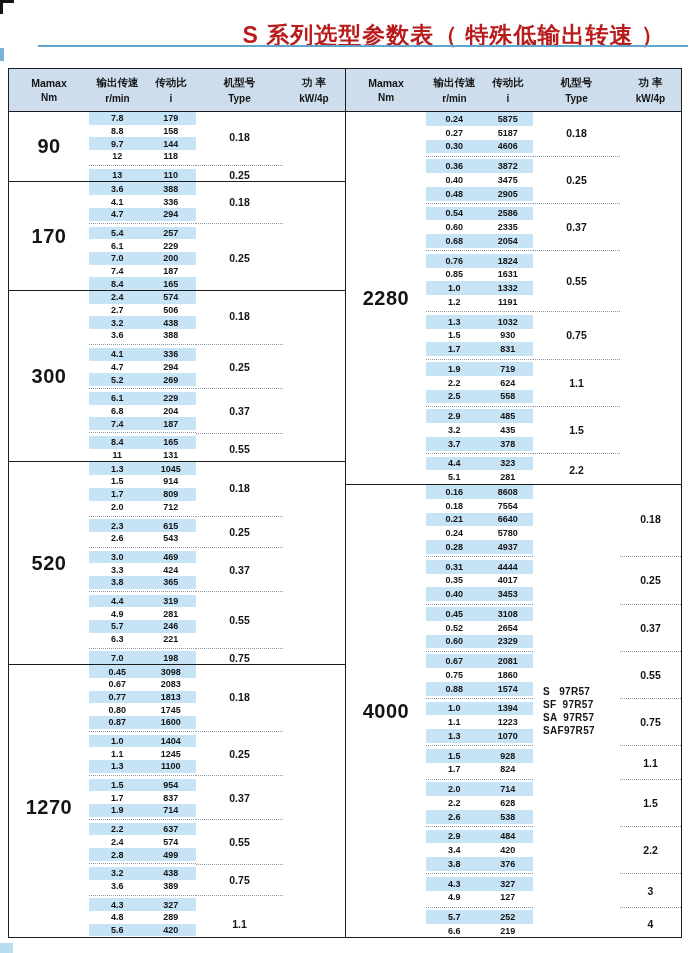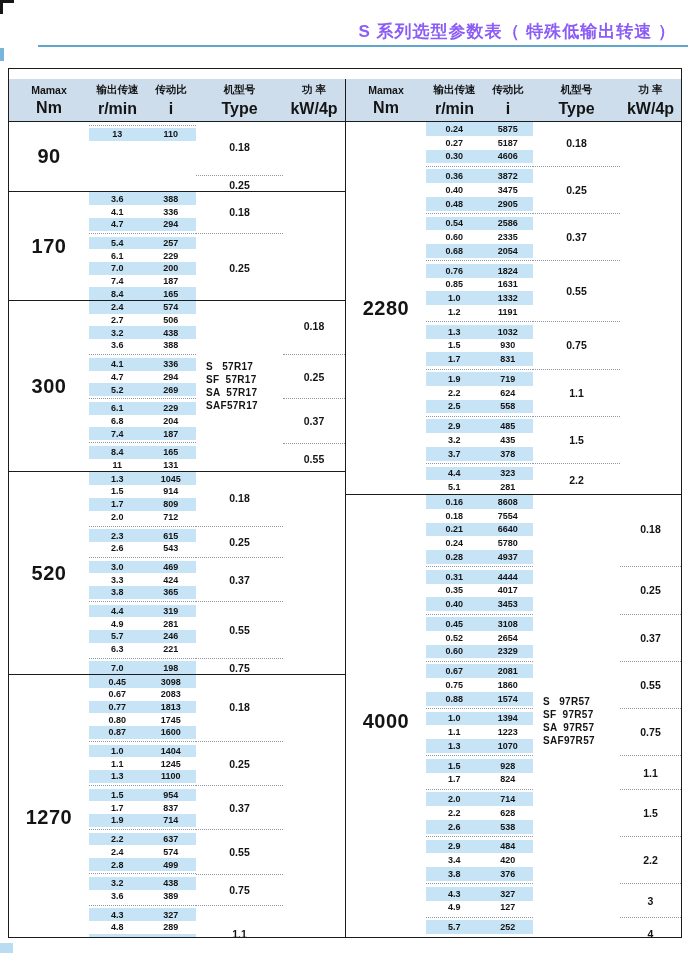--- a/index.html
+++ b/index.html
@@ -5,36 +5,36 @@
   html,body{margin:0;padding:0;}
   body{
     width:690px;height:953px;position:relative;background:#ffffff;
     font-family:"Liberation Sans", sans-serif;color:#141414;overflow:hidden;
   }
   .corner-mark-h{position:absolute;left:0;top:0;width:14px;height:3px;background:#161616;}
   .corner-mark-v{position:absolute;left:0;top:0;width:3px;height:14px;background:#161616;}
   .edge-tick{position:absolute;left:0;top:48px;width:4px;height:13px;background:var(--accent-mark);}
   .corner-square{position:absolute;left:0;top:943px;width:13px;height:10px;background:var(--corner-square);}
   .title{
-    position:absolute;top:20px;right:14px;margin:0;
-    font-size:17px;font-weight:bold;letter-spacing:1px;color:#8b5cf6;white-space:nowrap;
+    position:absolute;top:20px;right:25px;margin:0;
+    font-size:23px;font-weight:bold;letter-spacing:1px;color:#b91c1c;white-space:nowrap;
   }
   .title-rule{position:absolute;left:38px;right:2px;top:45px;height:2px;background:var(--rule-blue);}
 
   .table-wrap{
     position:absolute;left:8px;top:68px;width:674px;height:870px;
     border:1.5px solid var(--border-dark);box-sizing:border-box;
     display:flex;flex-direction:column;background:#fff;
   }
-  .header-row{height:42px;flex:0 0 42px;background:var(--header-band);border-bottom:1.5px solid var(--border-dark);display:flex;margin-top:10px;}
+  .header-row{height:42px;flex:0 0 42px;background:var(--header-band);border-bottom:1.5px solid var(--border-dark);display:flex;}
   .header-half{width:50%;display:grid;grid-template-columns:80px 57px 50px 87px 1fr;box-sizing:border-box;}
   .header-half + .header-half{border-left:1.5px solid var(--border-dark);}
   .hcell{display:flex;flex-direction:column;justify-content:center;align-items:center;gap:3px;}
   .hl1{font-size:10.5px;font-weight:bold;}
-  .hl2{font-size:16px;font-weight:bold;}
+  .hl2{font-size:10px;font-weight:bold;}
 
   .body{flex:1;display:flex;overflow:hidden;}
   .body-half{width:50%;box-sizing:border-box;overflow:hidden;}
   .body-half + .body-half{border-left:1.5px solid var(--border-dark);}
   .half-left{--rh:12.7px;}
   .half-right{--rh:13.75px;}
 
   .group{display:grid;grid-template-columns:80px 107px 87px 1fr;}
   .group + .group{border-top:1.3px solid var(--border-dark);}
   .glabel{align-self:center;justify-self:center;font-size:20px;font-weight:bold;letter-spacing:0.5px;}
@@ -107,20 +107,38 @@
         <span class="hl1">功 率</span>
         <span class="hl2">kW/4p</span>
       </div>
     </div>
   </div>
   <div class="body">
     <div class="body-half half-left">
         <div class="group">
           <div class="glabel">90</div>
           <div class="vcol">
+            <div class="vsec">
+              <div class="vrow blue">
+                <span class="cs">7.8</span>
+                <span class="cr">179</span>
+              </div>
+              <div class="vrow">
+                <span class="cs">8.8</span>
+                <span class="cr">158</span>
+              </div>
+              <div class="vrow blue">
+                <span class="cs">9.7</span>
+                <span class="cr">144</span>
+              </div>
+              <div class="vrow">
+                <span class="cs">12</span>
+                <span class="cr">118</span>
+              </div>
+            </div>
             <div class="sep"></div>
             <div class="vsec">
               <div class="vrow blue">
                 <span class="cs">13</span>
                 <span class="cr">110</span>
               </div>
             </div>
           </div>
           <div class="pcol">
             <div class="pcell" style="height: 50.8px;">0.18</div>
@@ -230,26 +248,20 @@
             <div class="vsec">
               <div class="vrow blue">
                 <span class="cs">8.4</span>
                 <span class="cr">165</span>
               </div>
               <div class="vrow">
                 <span class="cs">11</span>
                 <span class="cr">131</span>
               </div>
             </div>
-          </div>
-          <div class="tcol">
-            <div class="tline">S   57R17</div>
-            <div class="tline">SF  57R17</div>
-            <div class="tline">SA  57R17</div>
-            <div class="tline">SAF57R17</div>
           </div>
           <div class="pcol">
             <div class="pcell" style="height: 50.8px;">0.18</div>
             <div class="sep"></div>
             <div class="pcell" style="height: 38.1px;">0.25</div>
             <div class="sep"></div>
             <div class="pcell" style="height: 38.1px;">0.37</div>
             <div class="sep"></div>
             <div class="pcell" style="height: 25.4px;">0.55</div>
           </div>

